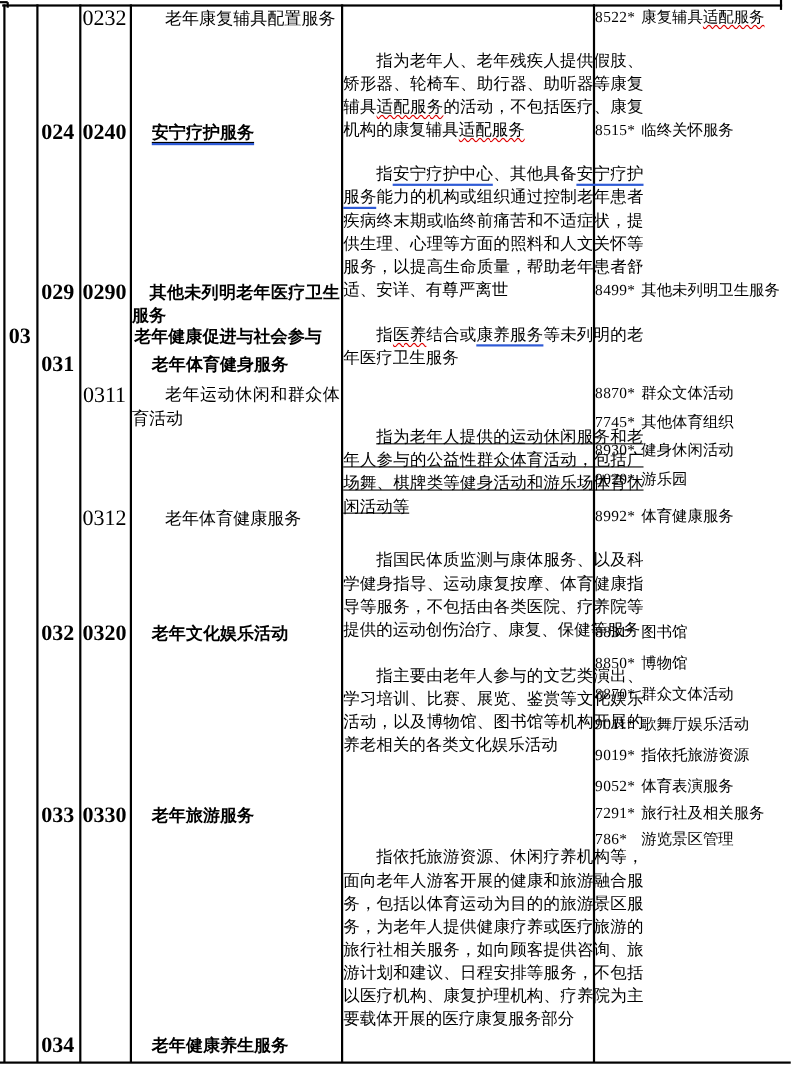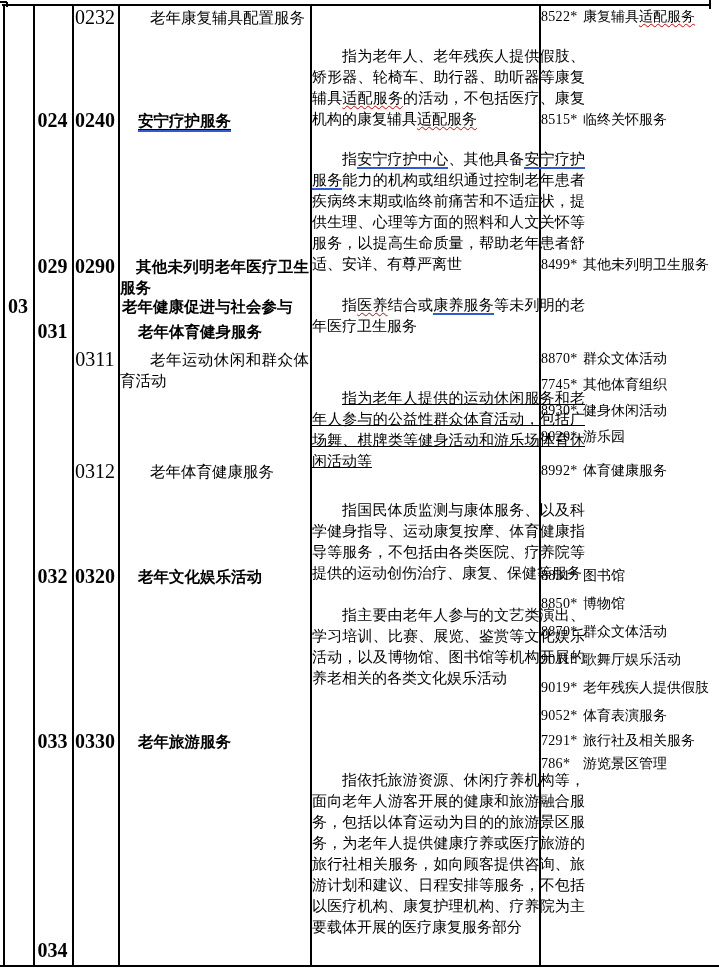--- a/index.html
+++ b/index.html
@@ -154,21 +154,21 @@
     <div class="code-line">
       <span class="code-num">8870*</span>
       <span class="code-lbl">群众文体活动</span>
     </div>
     <div class="code-line">
       <span class="code-num">9011*</span>
       <span class="code-lbl">歌舞厅娱乐活动</span>
     </div>
     <div class="code-line">
       <span class="code-num">9019*</span>
-      <span class="code-lbl">老年残疾人提供假肢</span>
+      <span class="code-lbl">指依托旅游资源</span>
     </div>
     <div class="code-line">
       <span class="code-num">9052*</span>
       <span class="code-lbl">体育表演服务</span>
     </div>
   </div>
 
   <div class="cell c2 num bold" style="top:732px;">033</div>
   <div class="cell c3 num bold" style="top:732px;">0330</div>
   <div class="cell name ind1 bold" style="top:731px;">老年旅游服务</div>
@@ -178,14 +178,15 @@
       <span class="code-num">7291*</span>
       <span class="code-lbl">旅行社及相关服务</span>
     </div>
     <div class="code-line">
       <span class="code-num">786*</span>
       <span class="code-lbl">游览景区管理</span>
     </div>
   </div>
 
   <div class="cell c2 num bold" style="top:941px;">034</div>
+  <div class="cell name ind1 bold" style="top:940px;">老年健康养生服务</div>
 
 </div>
 
 </body></html>

